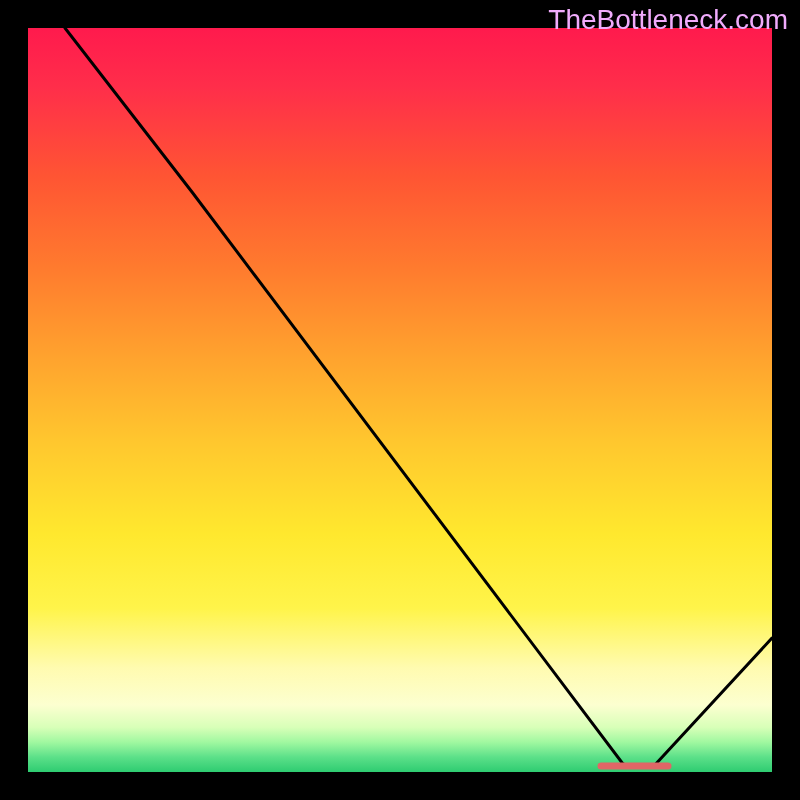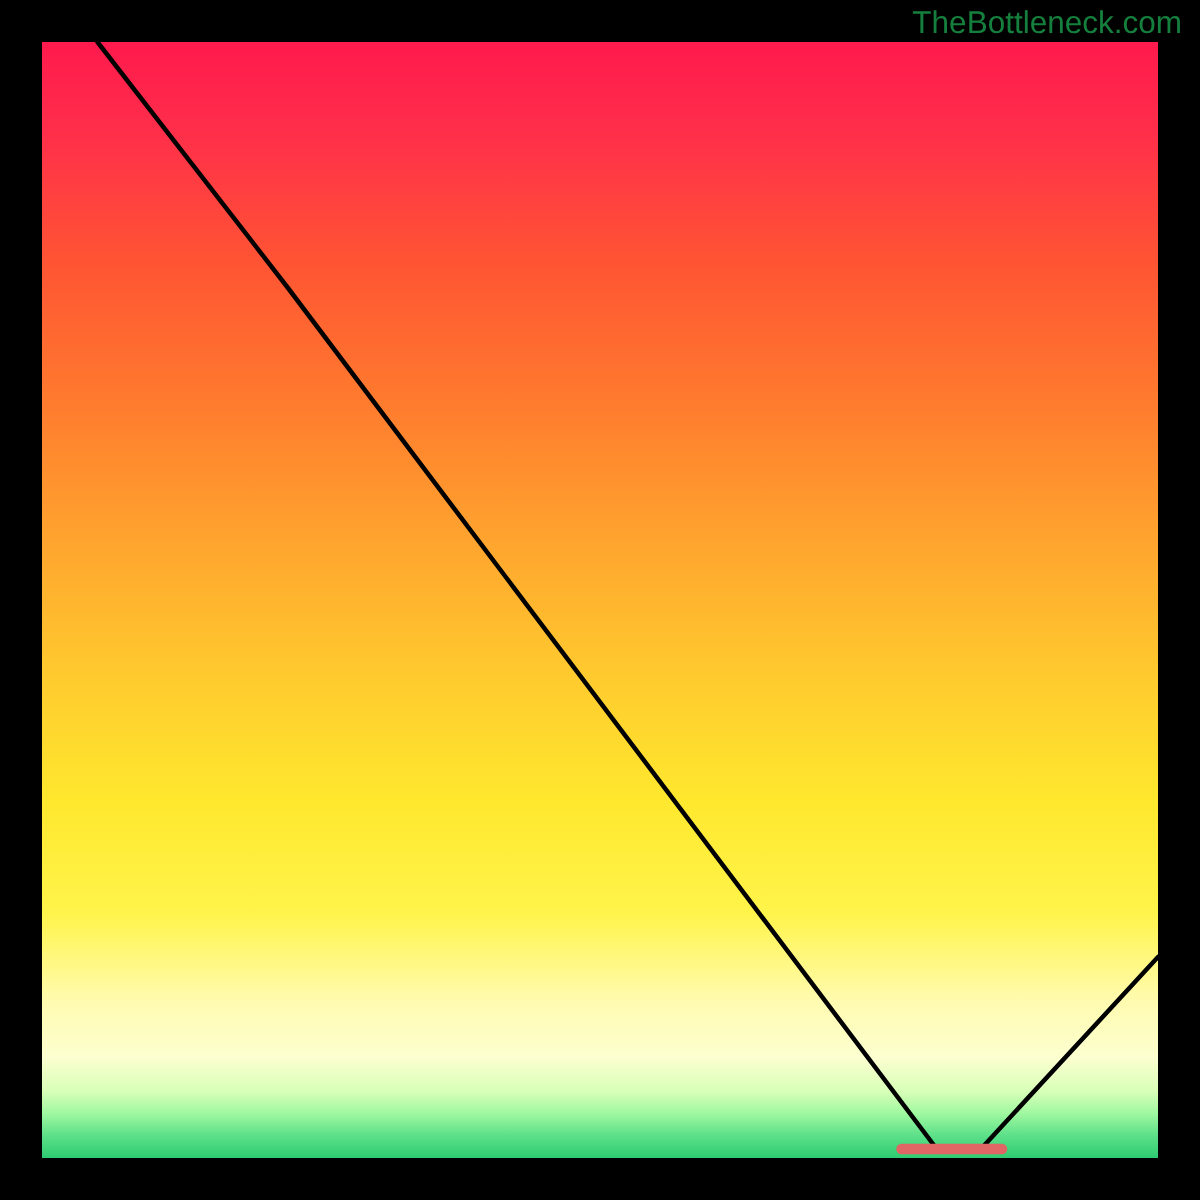--- a/index.html
+++ b/index.html
@@ -12,22 +12,22 @@
   }
   .chart-container {
     position: relative;
     width: 800px;
     height: 800px;
   }
   .watermark {
     position: absolute;
     top: 4px;
     right: 12px;
-    color: #15803d;
-    font-size: 21px;
+    color: #f0abfc;
+    font-size: 28px;
     font-weight: 500;
     z-index: 10;
   }
   .plot-area {
     position: absolute;
     left: 28px;
     top: 28px;
     width: 744px;
     height: 744px;
     background: linear-gradient(to bottom,

